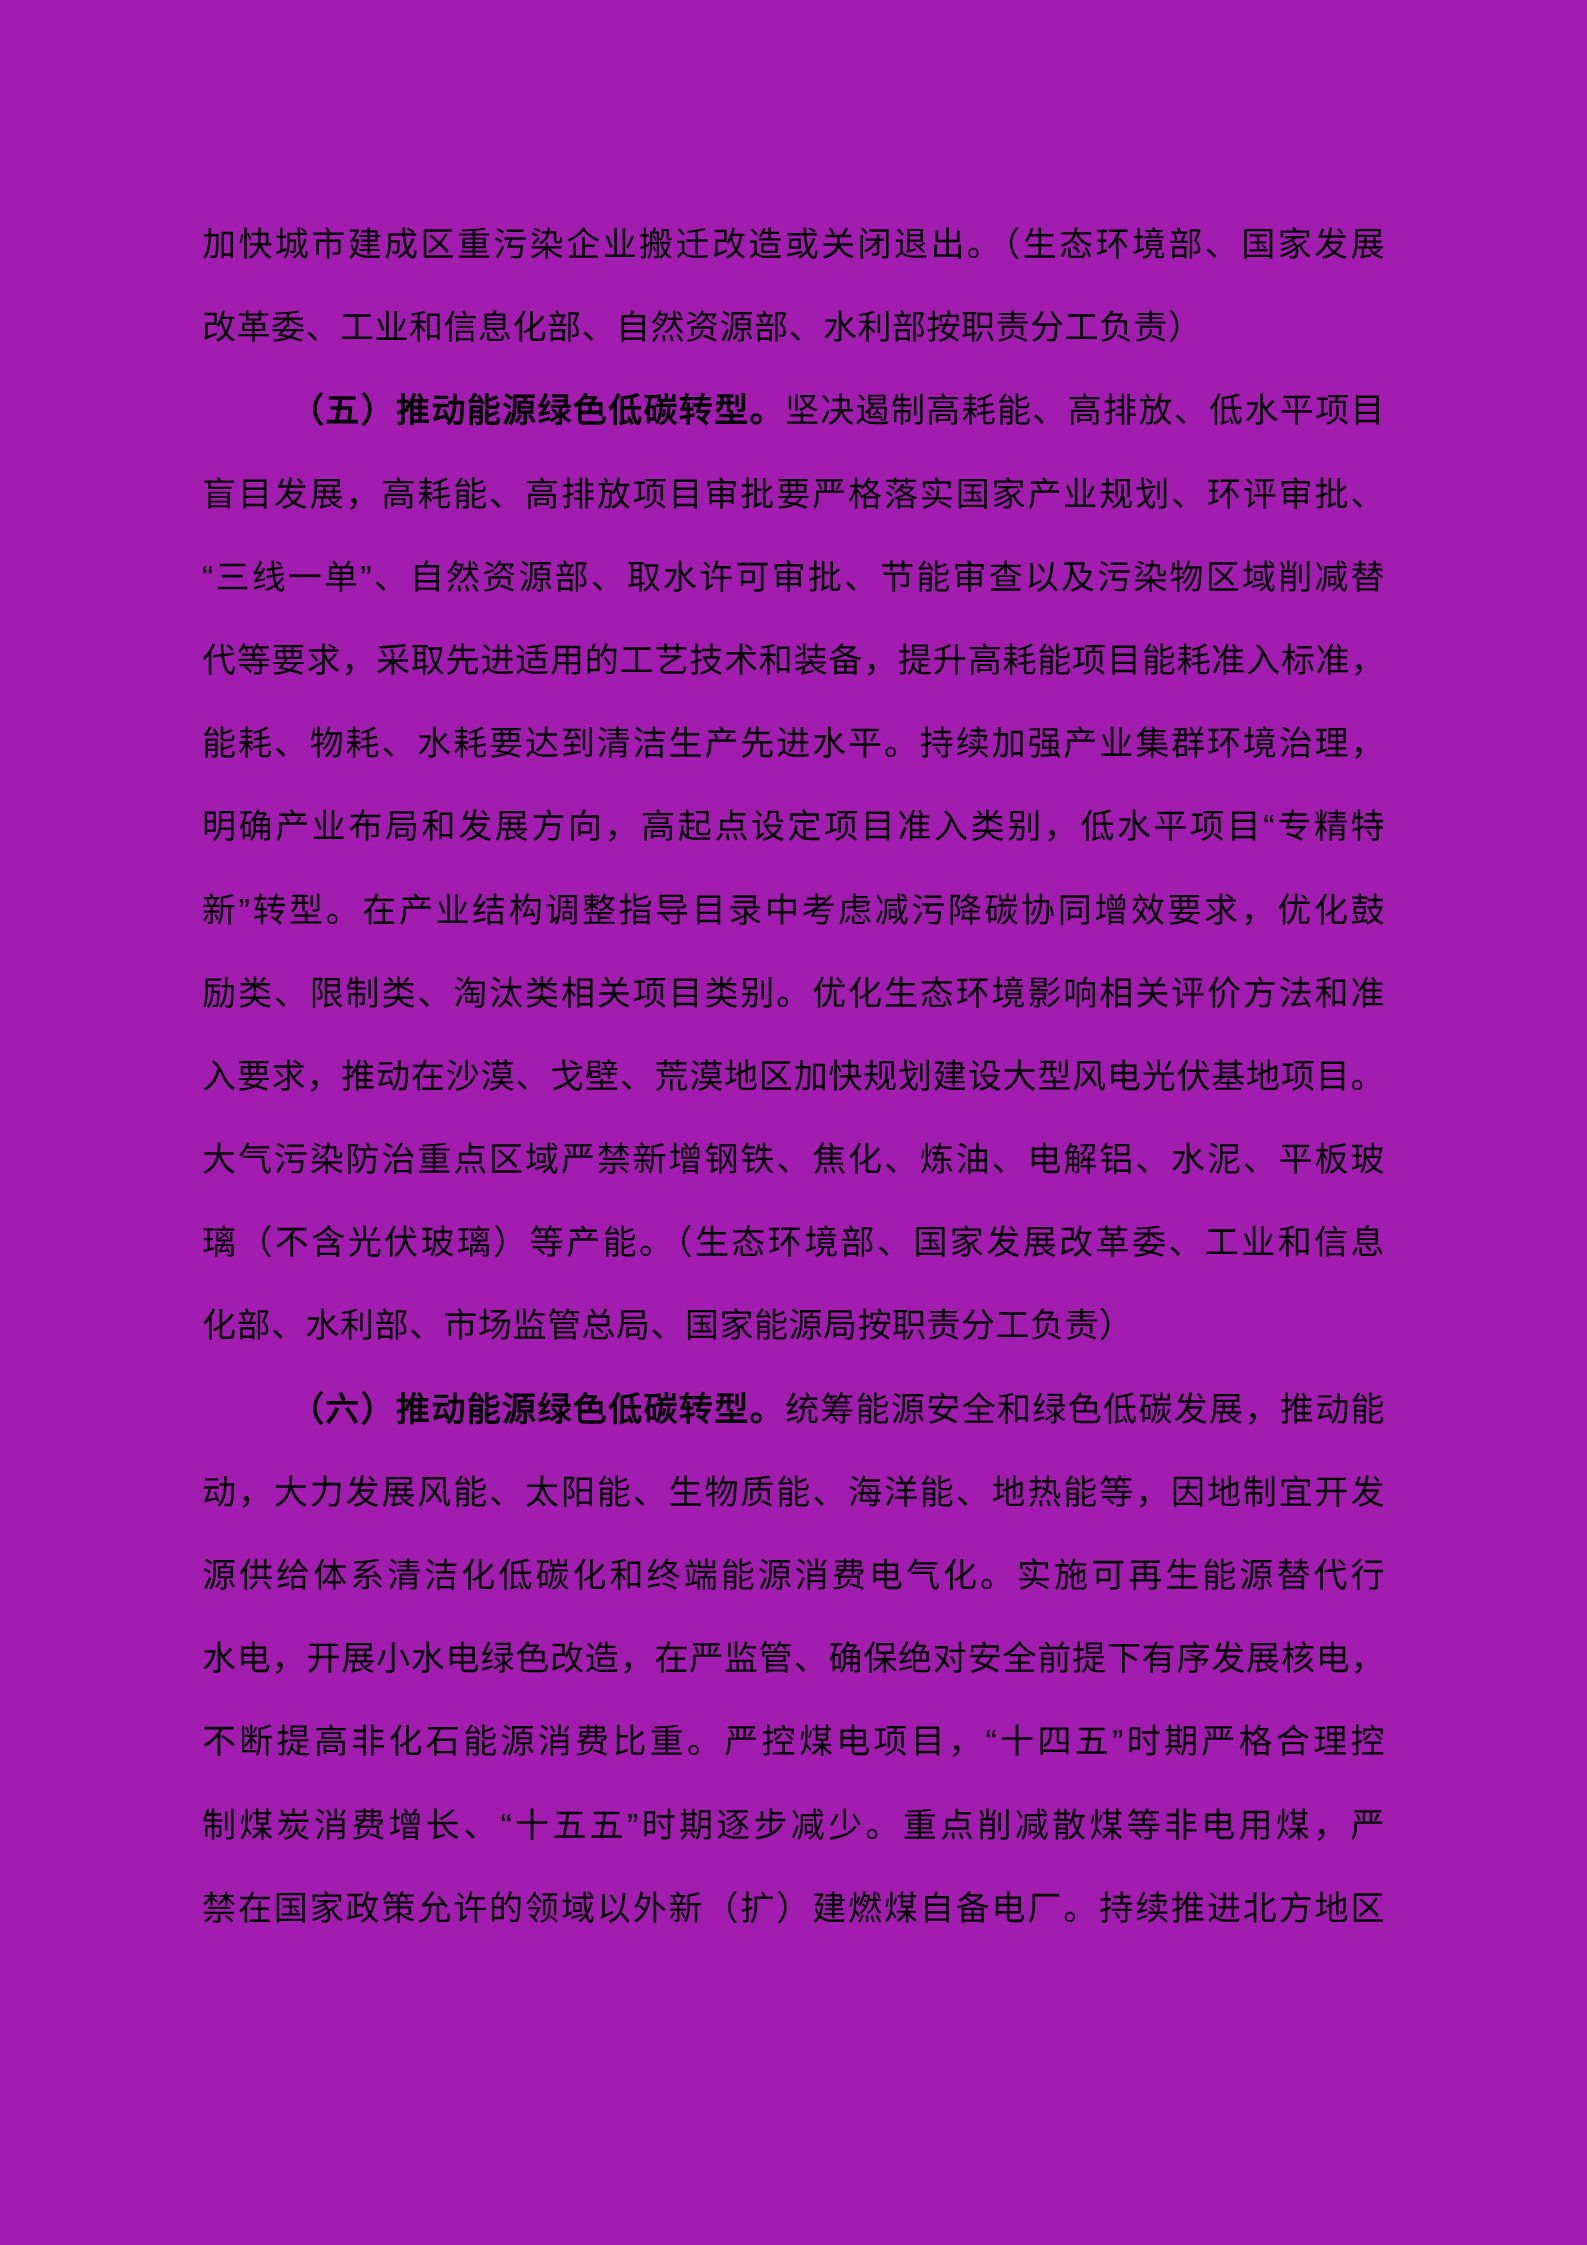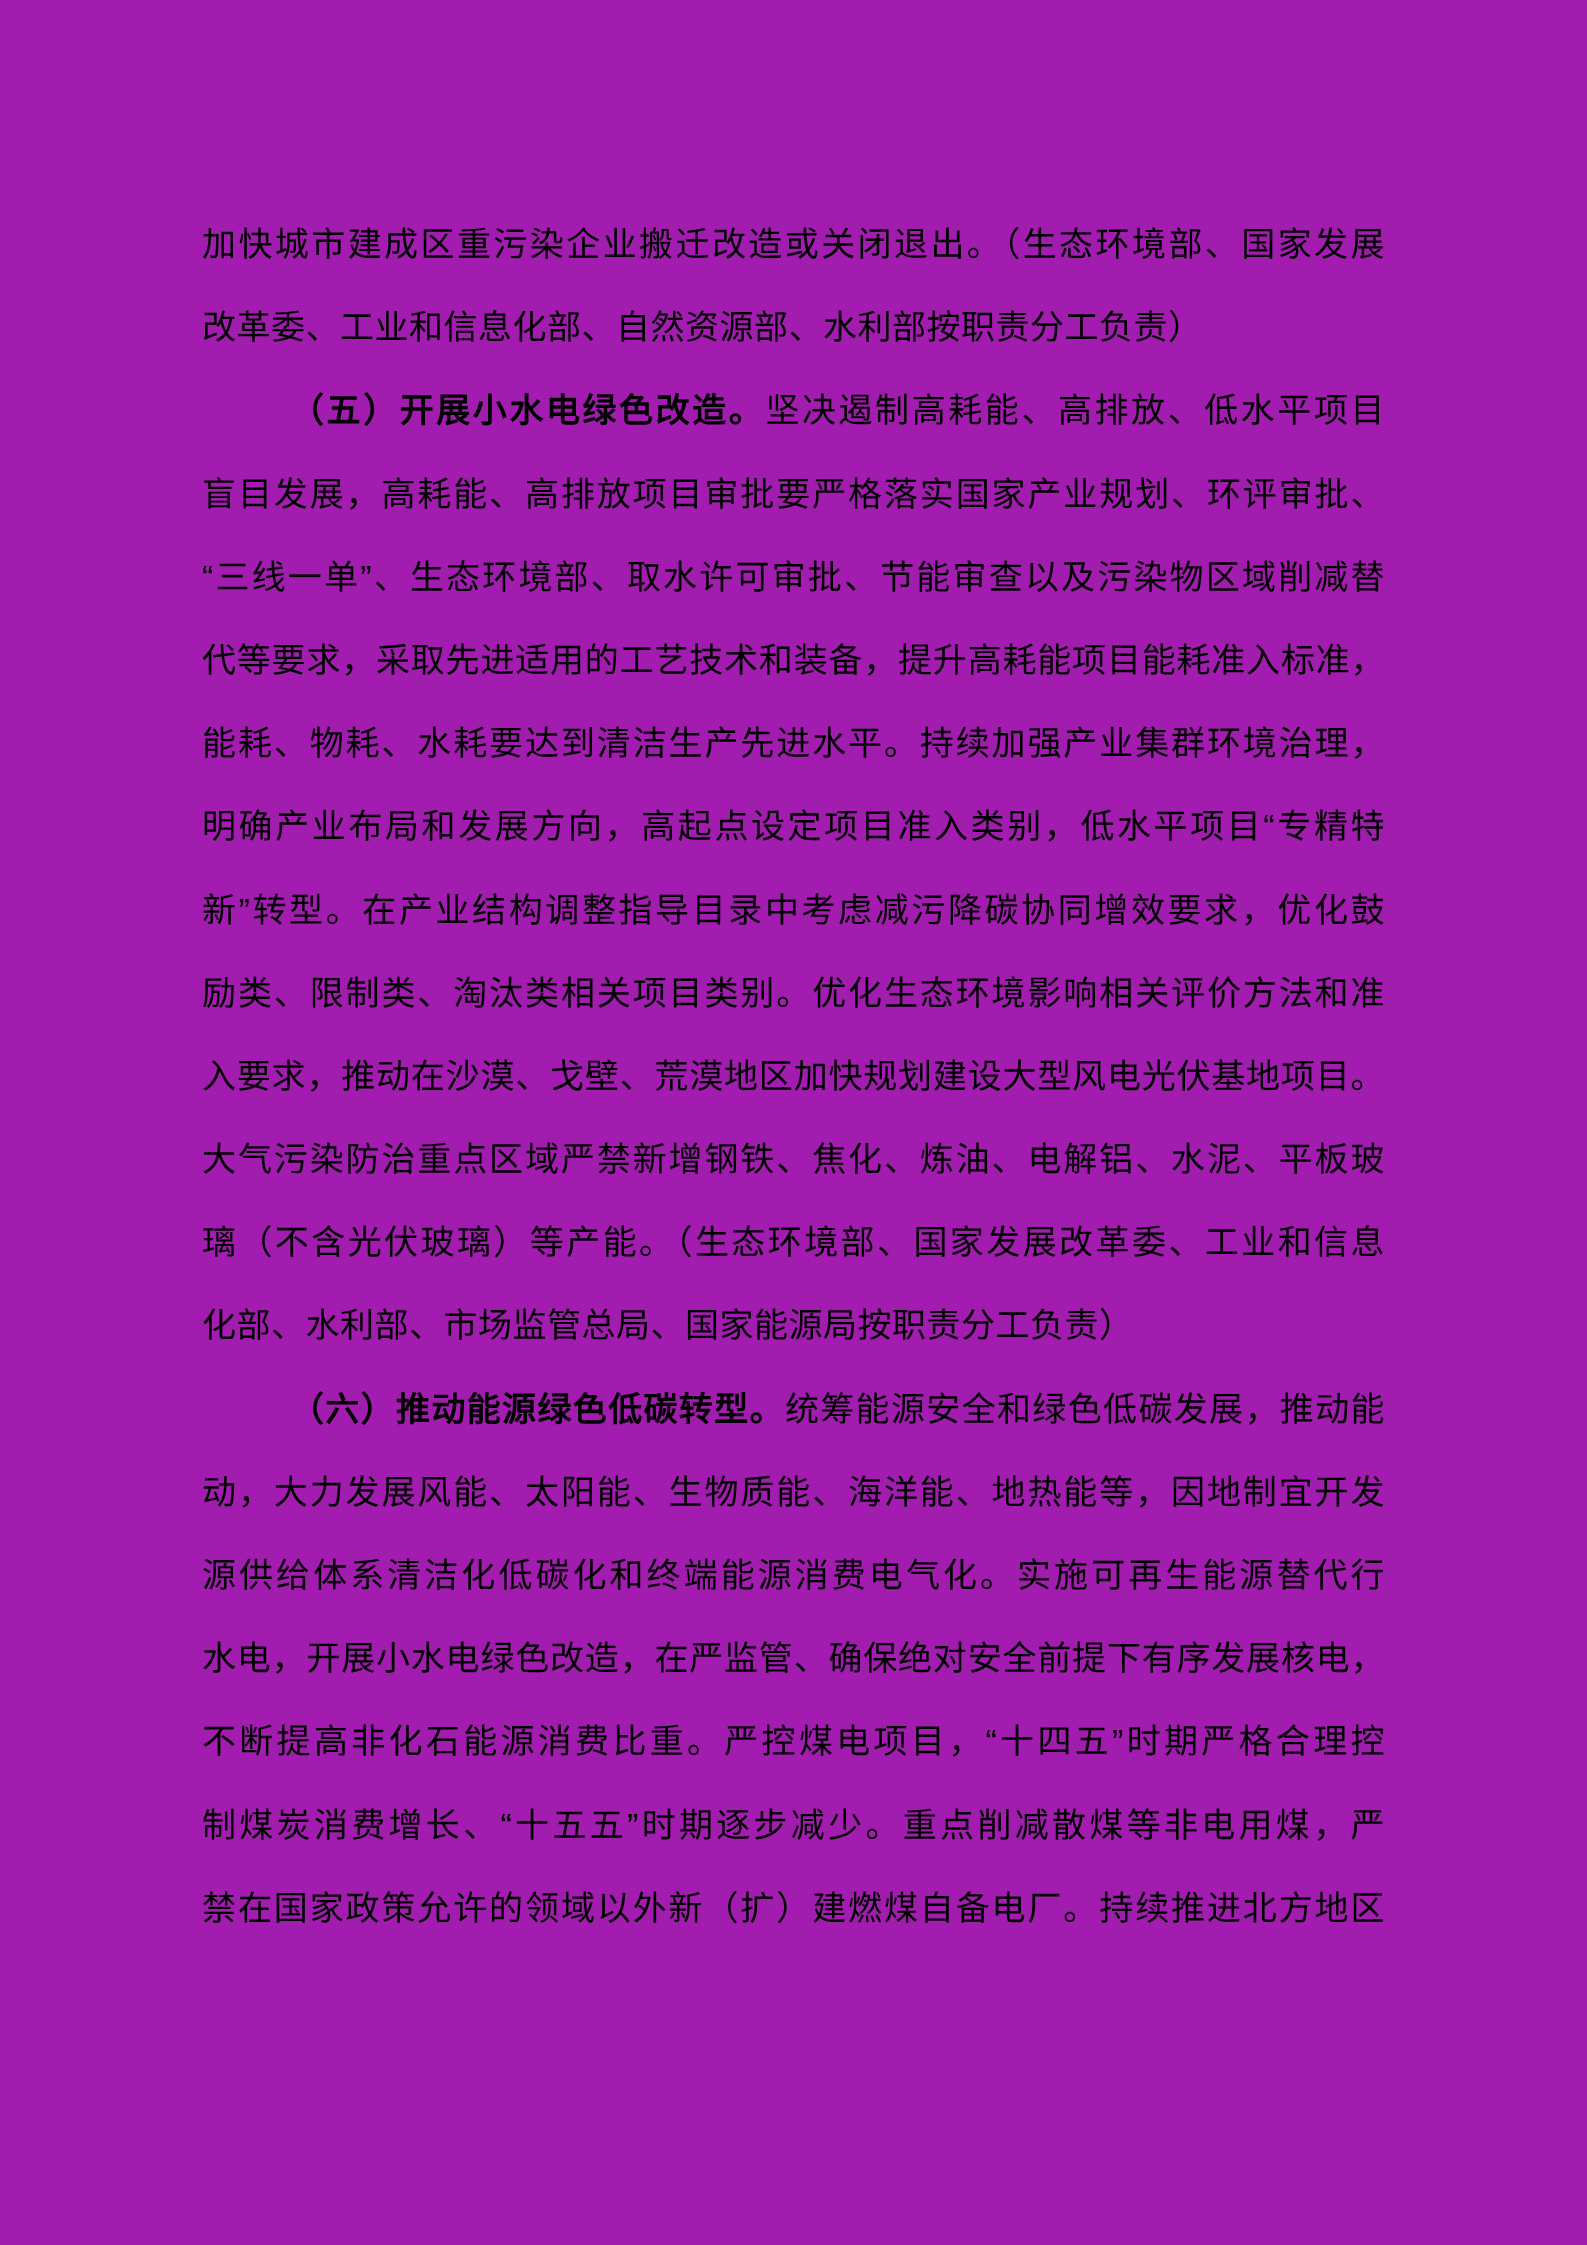--- a/index.html
+++ b/index.html
@@ -54,23 +54,23 @@
     font-weight: 400;
   }
 </style>
 </head>
 <body>
 
 <div class="page">
   <div class="text-block">
       <div class="line justify"><span class="seg-regular">加快城市建成区重污染企业搬迁改造或关闭退出。（生态环境部、国家发展</span></div>
       <div class="line last"><span class="seg-regular">改革委、工业和信息化部、自然资源部、水利部按职责分工负责）</span></div>
-      <div class="line justify indent"><span class="seg-bold">（五）开展小水电绿色改造。</span><span class="seg-regular">坚决遏制高耗能、高排放、低水平项目</span></div>
+      <div class="line justify indent"><span class="seg-bold">（五）推动能源绿色低碳转型。</span><span class="seg-regular">坚决遏制高耗能、高排放、低水平项目</span></div>
       <div class="line justify"><span class="seg-regular">盲目发展，高耗能、高排放项目审批要严格落实国家产业规划、环评审批、</span></div>
-      <div class="line justify"><span class="seg-regular">“三线一单”、生态环境部、取水许可审批、节能审查以及污染物区域削减替</span></div>
+      <div class="line justify"><span class="seg-regular">“三线一单”、自然资源部、取水许可审批、节能审查以及污染物区域削减替</span></div>
       <div class="line justify"><span class="seg-regular">代等要求，采取先进适用的工艺技术和装备，提升高耗能项目能耗准入标准，</span></div>
       <div class="line justify"><span class="seg-regular">能耗、物耗、水耗要达到清洁生产先进水平。持续加强产业集群环境治理，</span></div>
       <div class="line justify"><span class="seg-regular">明确产业布局和发展方向，高起点设定项目准入类别，低水平项目“专精特</span></div>
       <div class="line justify"><span class="seg-regular">新”转型。在产业结构调整指导目录中考虑减污降碳协同增效要求，优化鼓</span></div>
       <div class="line justify"><span class="seg-regular">励类、限制类、淘汰类相关项目类别。优化生态环境影响相关评价方法和准</span></div>
       <div class="line justify"><span class="seg-regular">入要求，推动在沙漠、戈壁、荒漠地区加快规划建设大型风电光伏基地项目。</span></div>
       <div class="line justify"><span class="seg-regular">大气污染防治重点区域严禁新增钢铁、焦化、炼油、电解铝、水泥、平板玻</span></div>
       <div class="line justify"><span class="seg-regular">璃（不含光伏玻璃）等产能。（生态环境部、国家发展改革委、工业和信息</span></div>
       <div class="line last"><span class="seg-regular">化部、水利部、市场监管总局、国家能源局按职责分工负责）</span></div>
       <div class="line justify indent"><span class="seg-bold">（六）推动能源绿色低碳转型。</span><span class="seg-regular">统筹能源安全和绿色低碳发展，推动能</span></div>

